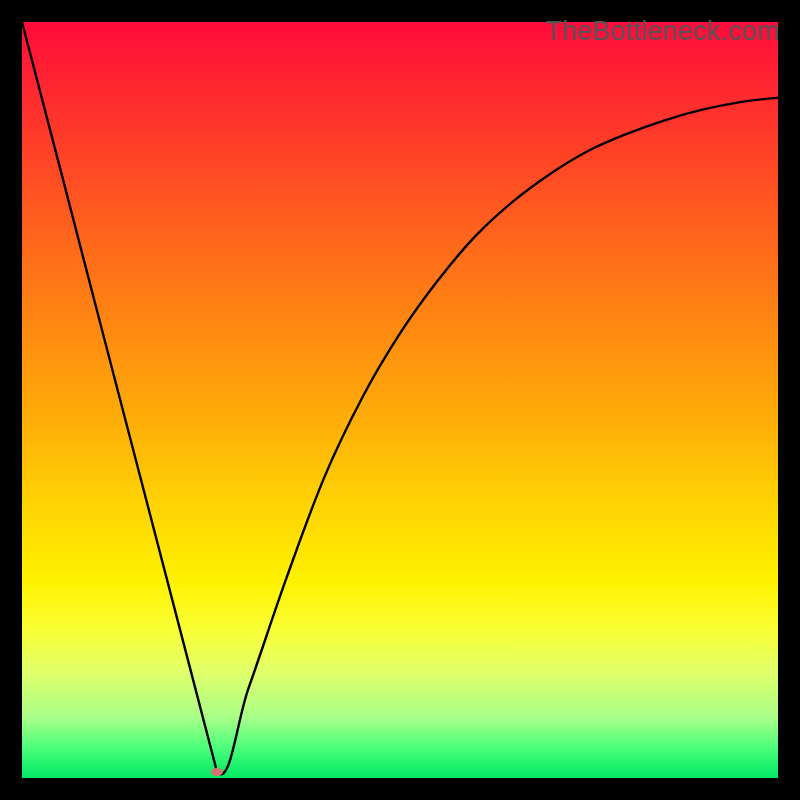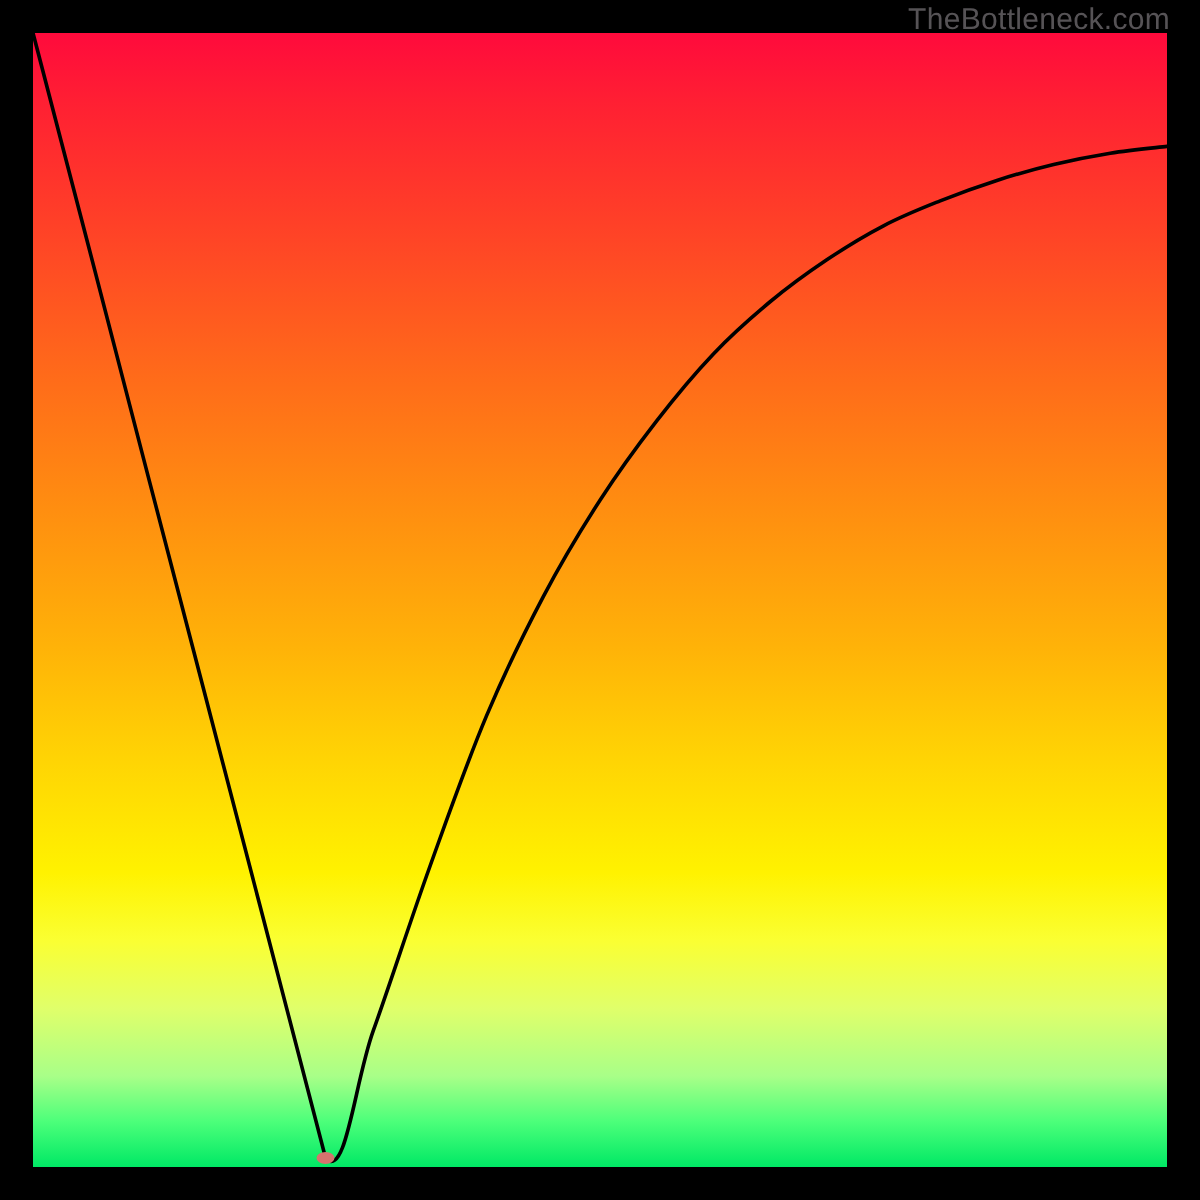--- a/index.html
+++ b/index.html
@@ -43,24 +43,24 @@
   .minimum-dot {
     position: absolute;
     width: 12px;
     height: 8px;
     border-radius: 50% / 50%;
     background: #d6736e;
     transform: translate(-50%, -50%);
   }
   .watermark {
     position: absolute;
-    top: 2px;
+    top: 16px;
     right: 20px;
     font-family: Arial, Helvetica, sans-serif;
-    font-size: 20px;
+    font-size: 27px;
     font-weight: 500;
     color: #565356;
     letter-spacing: 0.2px;
   }
 </style>
 </head>
 <body>
 
 <div class="frame">
   <div class="plot-area">

